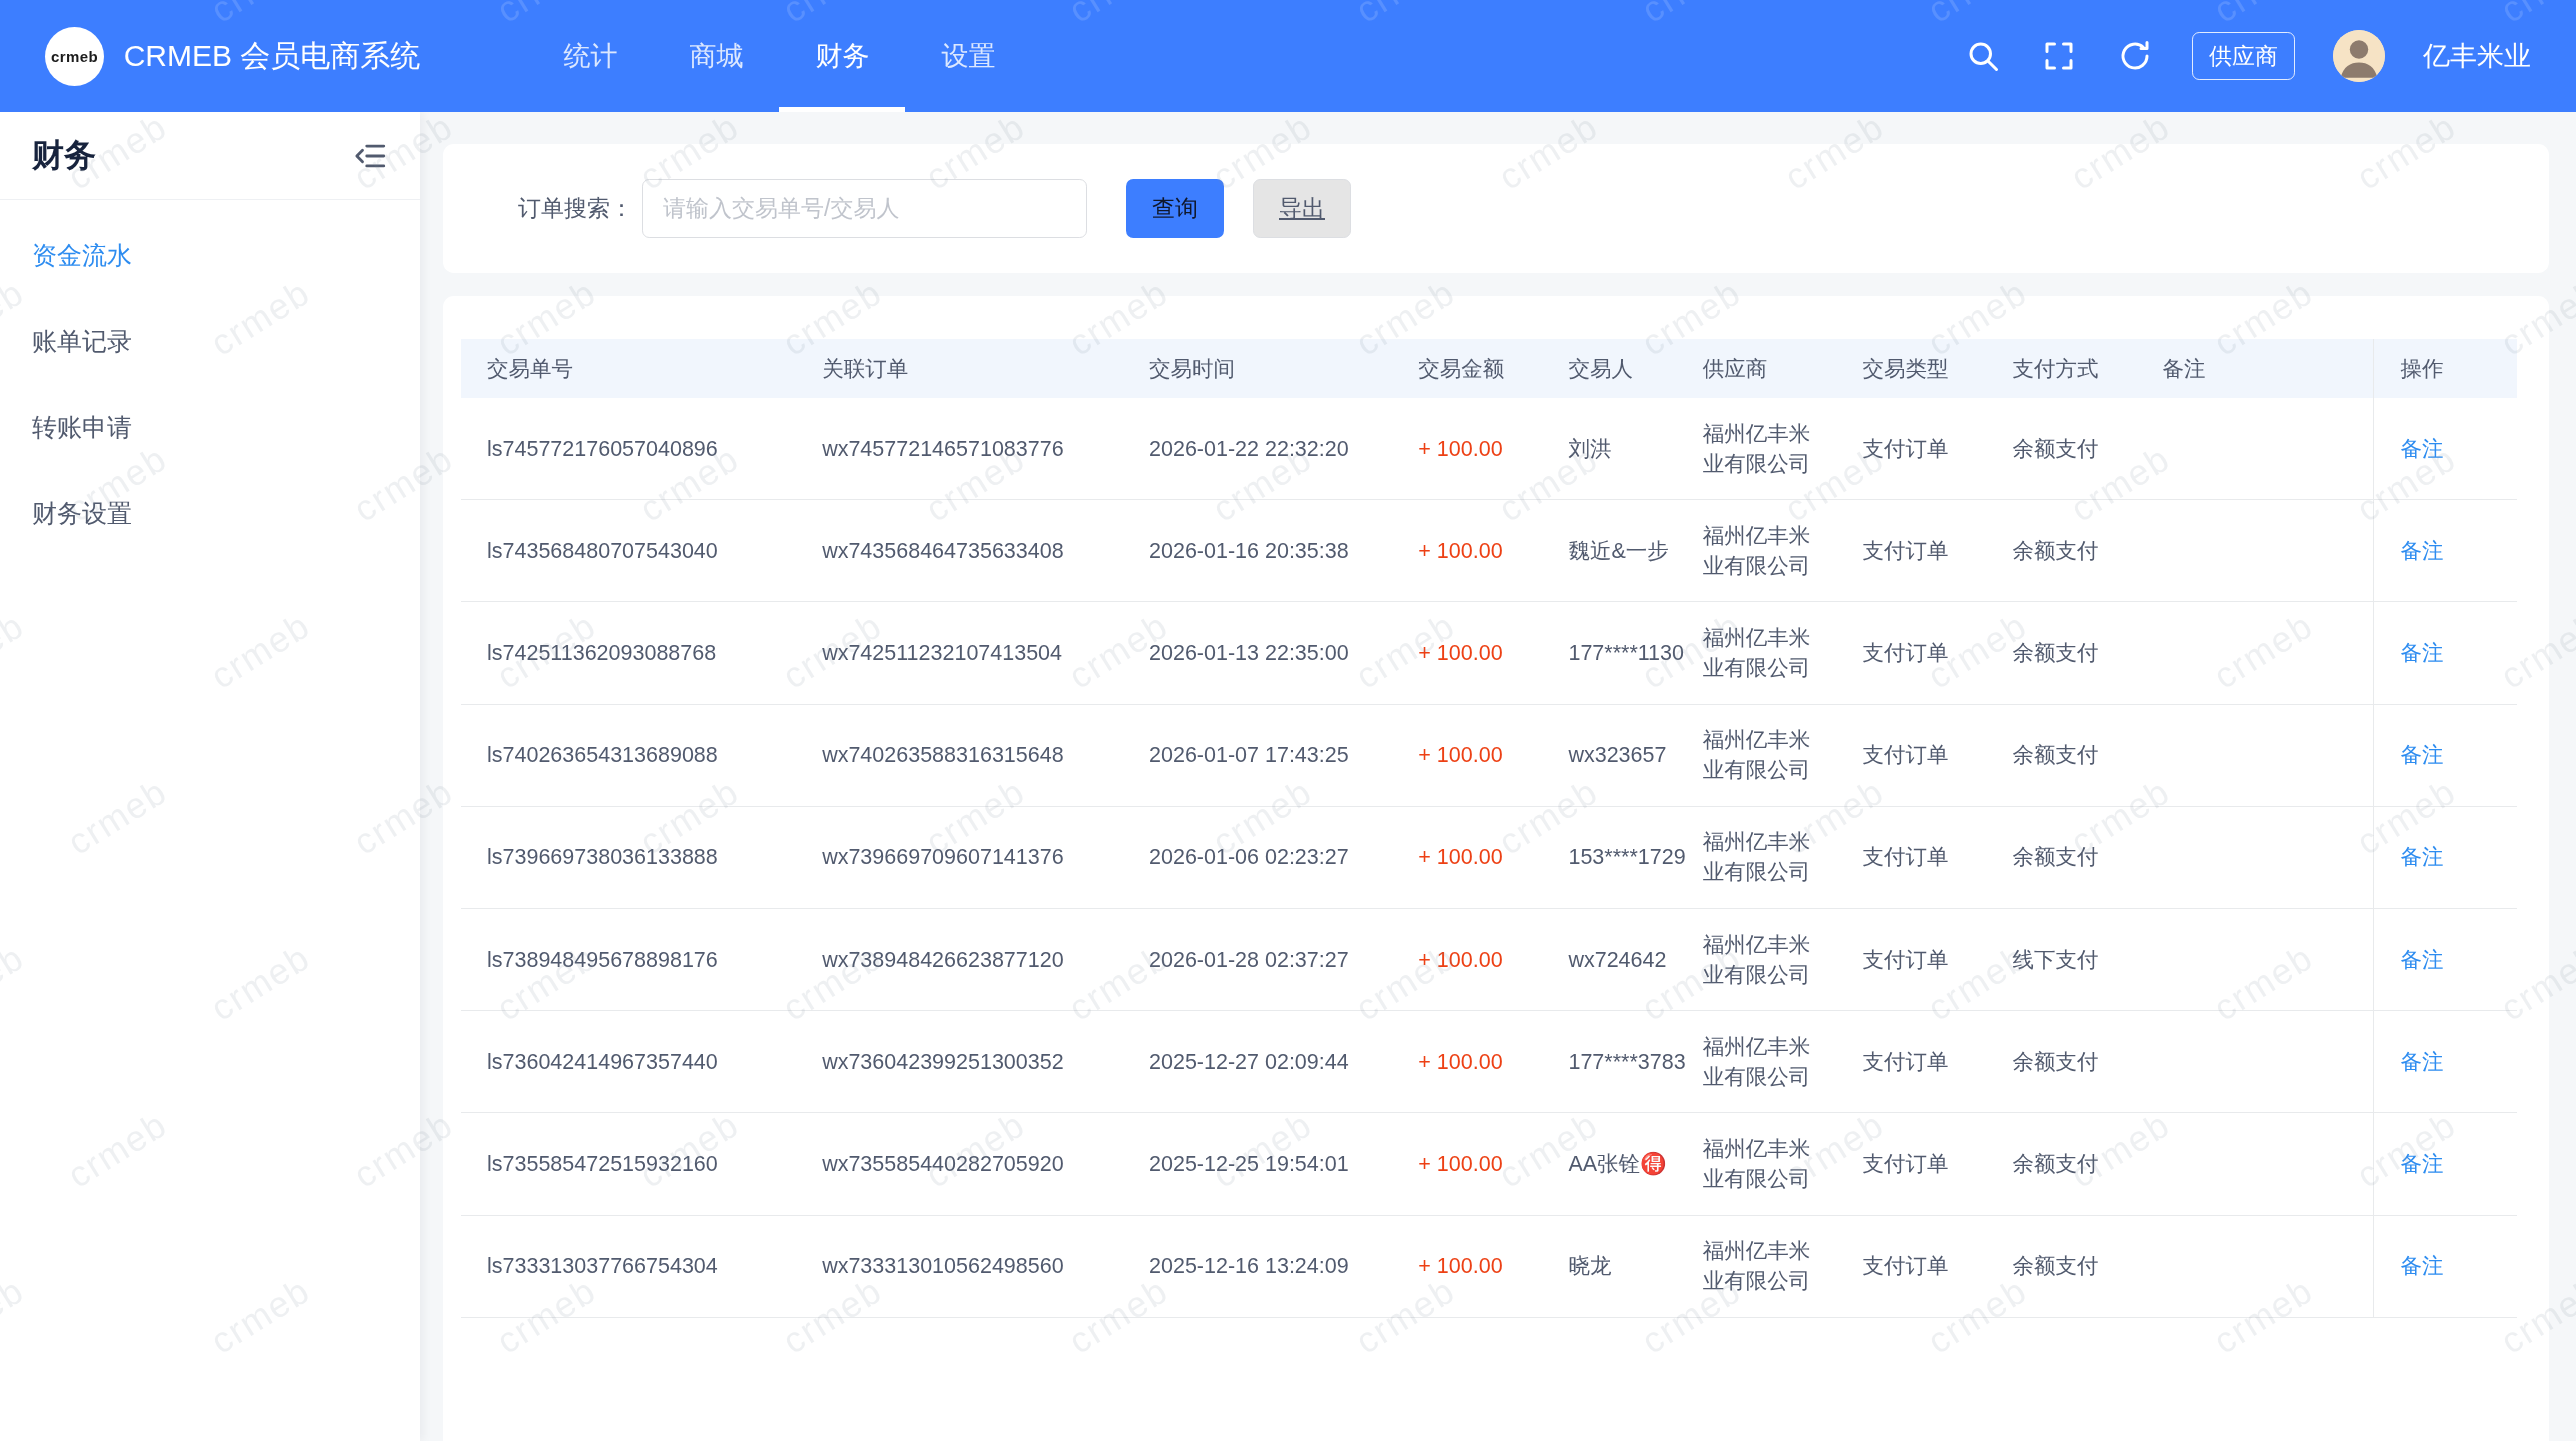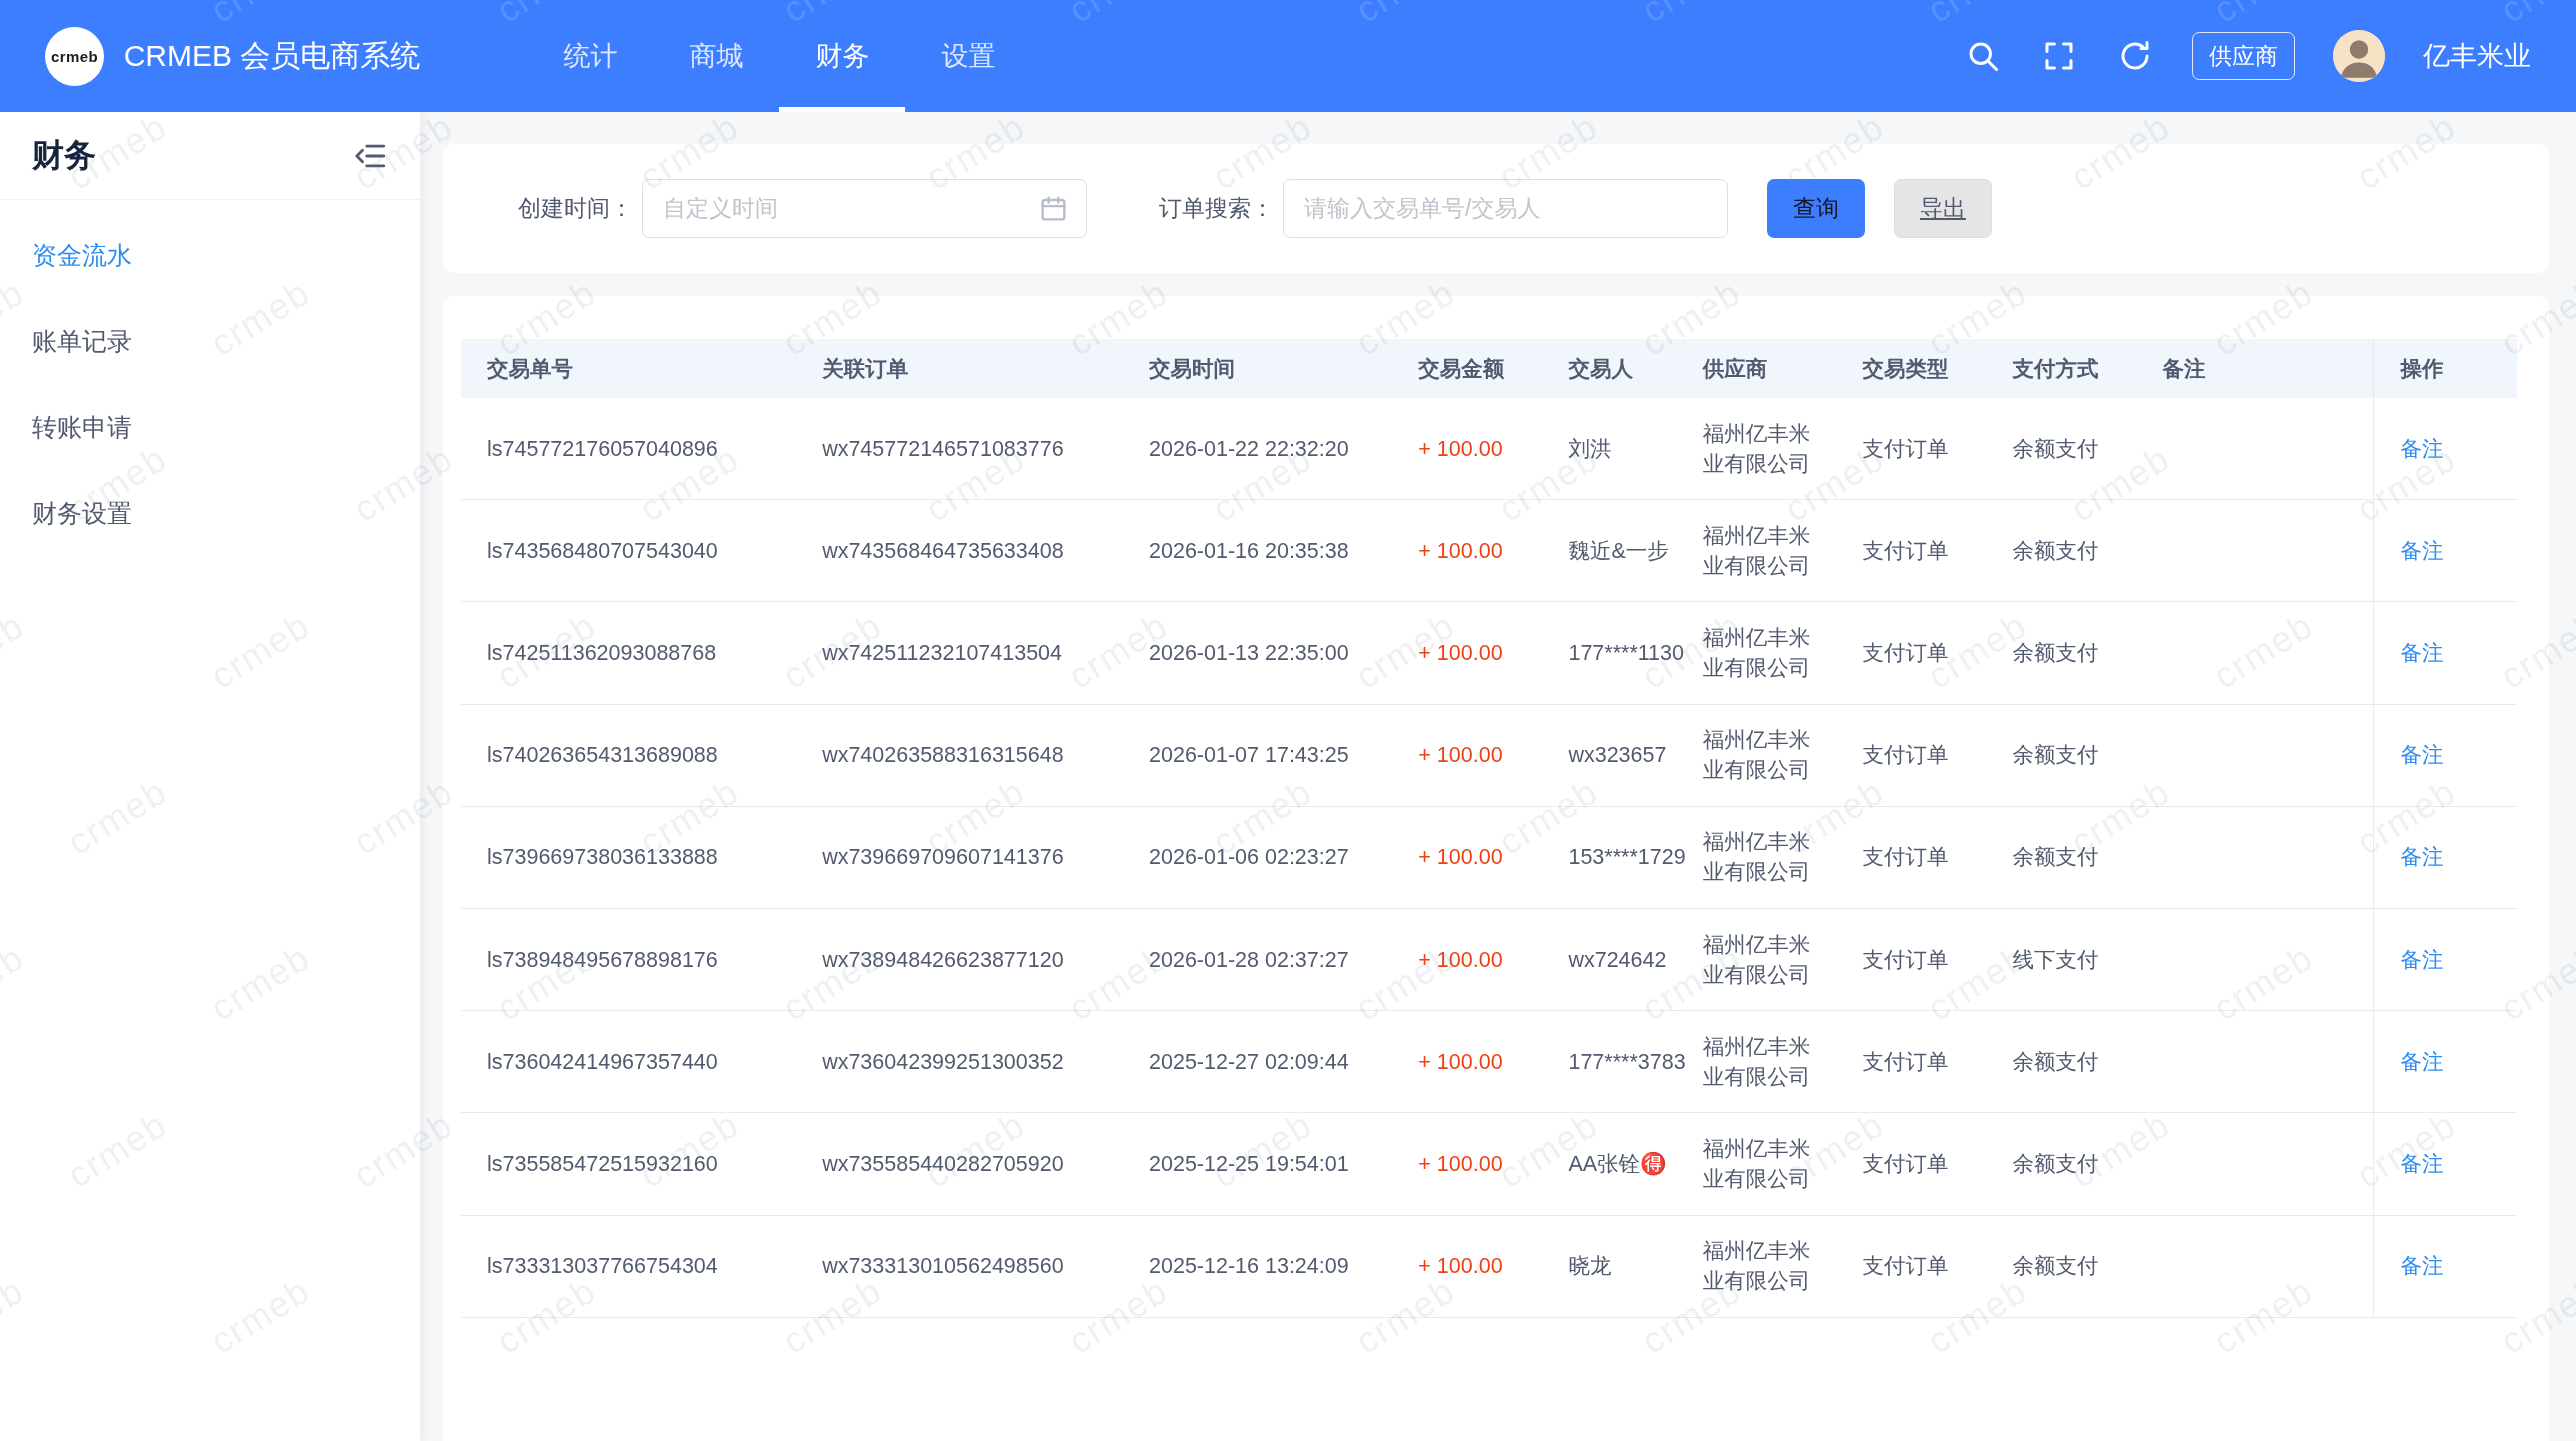--- a/index.html
+++ b/index.html
@@ -90,21 +90,21 @@
     height:59px;padding:0 25px;border-radius:7.2px;font-size:23px;cursor:pointer;
     border:1.8px solid transparent;font-family:inherit;white-space:nowrap;
   }
   .btn-primary{background:var(--primary);color:#0f172a;margin-left:39px;}
   .btn-plain{background:#e5e5e5;border-color:#dcdee2;color:#515a6e;margin-left:29px;text-decoration:underline;}
 
   
   .table-card{margin-top:23px;padding:43px 32px 0 18px;height:1163px;}
   table{width:100%;border-collapse:collapse;table-layout:fixed;}
   th{
-    background:#f1f6fd;font-size:21.5px;font-weight:bold;color:#515a6e;
+    background:#f1f6fd;font-size:21.5px;font-weight:normal;color:#515a6e;
     height:59px;text-align:left;padding:0 12.5px 0 26px;white-space:nowrap;overflow:hidden;
   }
   td{
     font-size:21.5px;color:#515a6e;line-height:30px;
     padding:20.6px 12.5px 20.6px 26px;border-bottom:0.9px solid #e8eaec;
     vertical-align:middle;overflow:hidden;
   }
   td.amount{color:var(--amount);white-space:nowrap;}
   td.trader{white-space:nowrap;}
   td.supplier,th.supplier{padding-left:14.3px;word-break:break-all;}
@@ -182,32 +182,20 @@
       <li class="sidebar-item active">资金流水</li>
       <li class="sidebar-item">账单记录</li>
       <li class="sidebar-item">转账申请</li>
       <li class="sidebar-item">财务设置</li>
     </ul>
 </aside>
 
 <main class="main">
 
   <section class="card filter-card">
-    <div class="filter-group">
-      <span class="filter-label">创建时间：</span>
-      <div class="input-box">
-        <input type="text" readonly="" placeholder="自定义时间" style="">
-        <svg viewBox="0 0 24 24">
-            <rect x="3" y="5" width="18" height="16" rx="2"></rect>
-            <line x1="3" y1="10" x2="21" y2="10"></line>
-            <line x1="8" y1="3" x2="8" y2="7"></line>
-            <line x1="16" y1="3" x2="16" y2="7"></line>
-          </svg>
-      </div>
-    </div>
     <div class="filter-group">
       <span class="filter-label">订单搜索：</span>
       <div class="input-box">
         <input type="text" placeholder="请输入交易单号/交易人" style="">
       </div>
     </div>
     <button class="btn btn-primary">查询</button>
     <button class="btn btn-plain">导出</button>
   </section>
 

